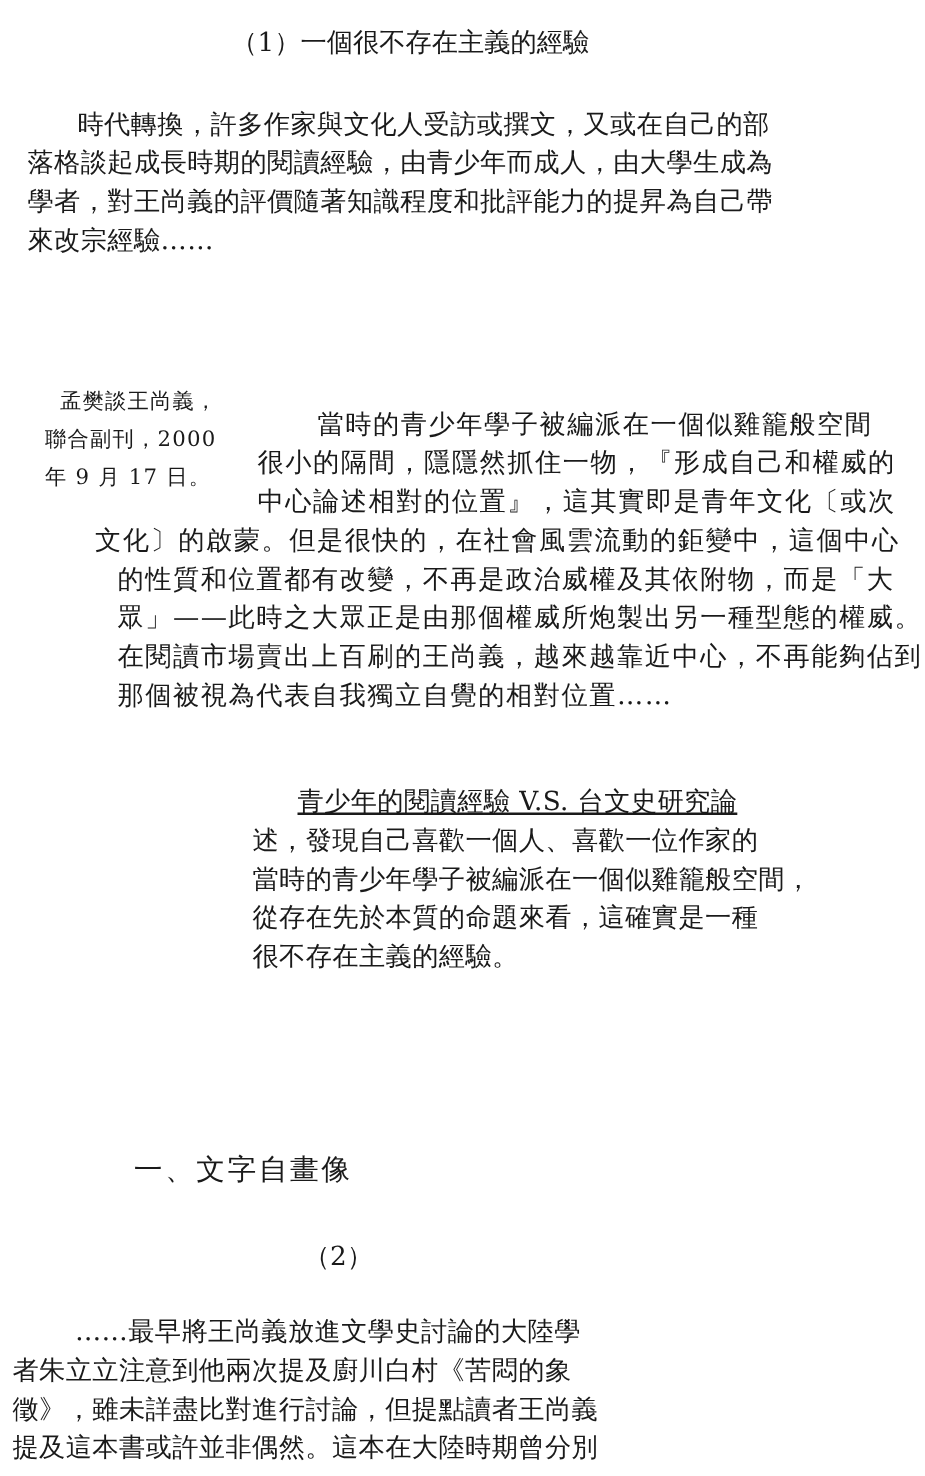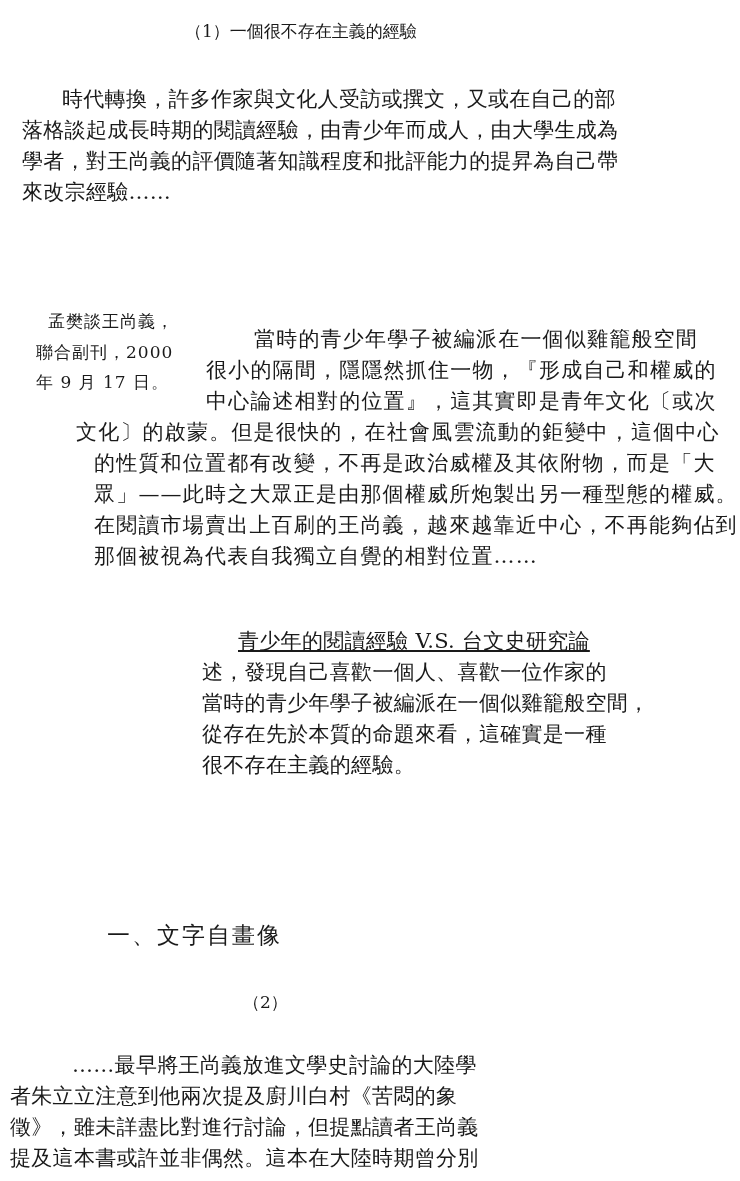--- a/index.html
+++ b/index.html
@@ -3,21 +3,21 @@
 <meta charset="utf-8">
 <style>
   html, body { margin: 0; padding: 0; background: #ffffff; }
   body {
     width: 740px; height: 1181px; position: relative; overflow: hidden;
     color: #1a1a1a;
     font-family: "DejaVu Serif", "Liberation Serif", serif;
   }
   .abs { position: absolute; }
   .line { position: absolute; white-space: nowrap; font-size: 21px; line-height: 31px; letter-spacing: 0.3px; }
-  .sec-title { font-size: 17px; }
+  .sec-title { font-size: 21px; }
   .note { font-size: 17px; line-height: 31px; white-space: nowrap; position: absolute; letter-spacing: 1px; }
   .heading { font-family: "DejaVu Sans", "Liberation Sans", sans-serif; font-size: 23px; letter-spacing: 2px; }
   .quote .line { letter-spacing: 1.2px; }
 </style>
 </head>
 <body>
 
 <div>
 
   <div class="abs sec-title" style="left:185px; top:20px;">（1）一個很不存在主義的經驗</div>
@@ -52,19 +52,19 @@
     <div class="line" style="left:202px; top:688px;">當時的青少年學子被編派在一個似雞籠般空間，</div>
     <div class="line" style="left:202px; top:719px;">從存在先於本質的命題來看，這確實是一種</div>
     <div class="line" style="left:202px; top:750px;">很不存在主義的經驗。</div>
   </div>
 
   <div class="abs heading" style="left:107px; top:896px;margin-top:24px;">一、文字自畫像</div>
 
   <div class="abs sec-title" style="left:243px; top:991px;">（2）</div>
 
   <div>
-    <div class="line" style="left:72px; top:1050px;text-align:center;">……最早將王尚義放進文學史討論的大陸學</div>
+    <div class="line" style="left:60px; top:1050px;text-align:center;">……最早將王尚義放進文學史討論的大陸學</div>
     <div class="line" style="left:10px; top:1081px;">者朱立立注意到他兩次提及廚川白村《苦悶的象</div>
     <div class="line" style="left:10px; top:1112px;">徵》，雖未詳盡比對進行討論，但提點讀者王尚義</div>
     <div class="line" style="left:10px; top:1143px;">提及這本書或許並非偶然。這本在大陸時期曾分別</div>
   </div>
 
 </div>
 
 </body></html>

